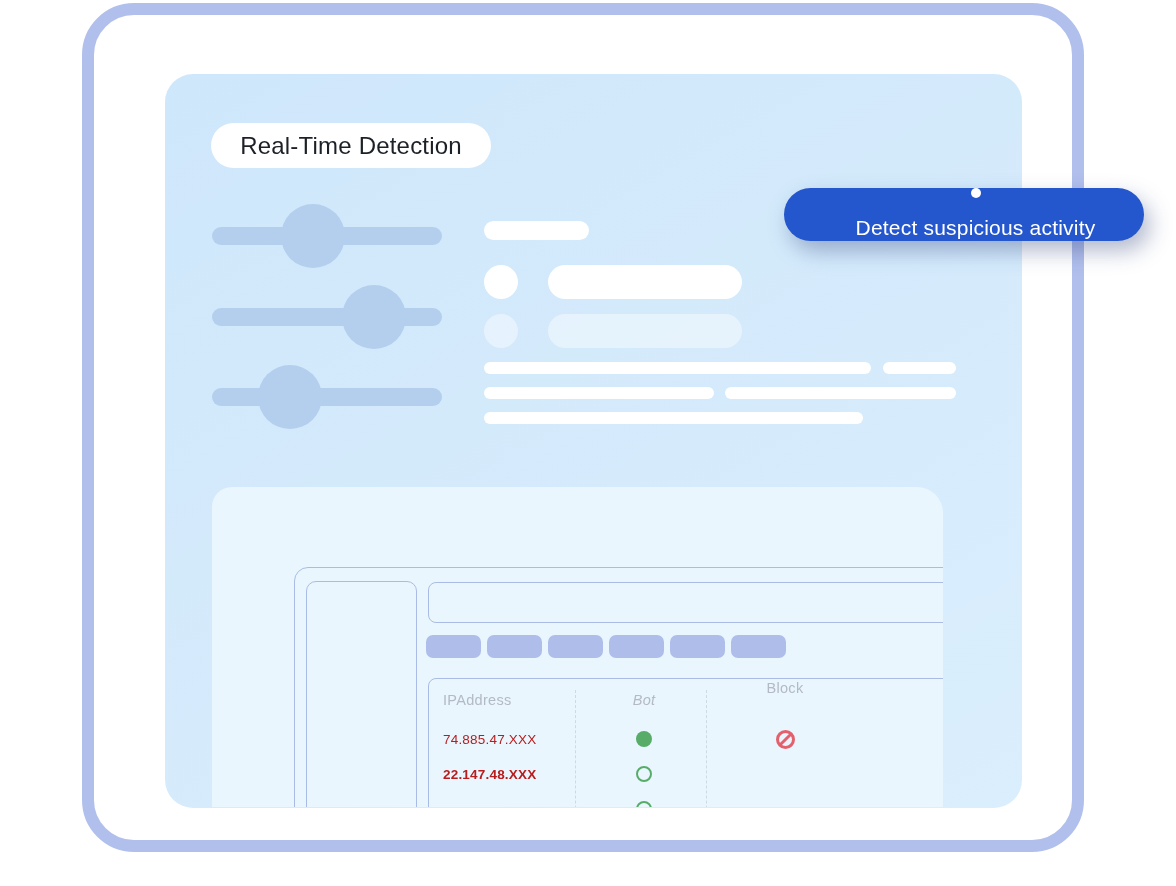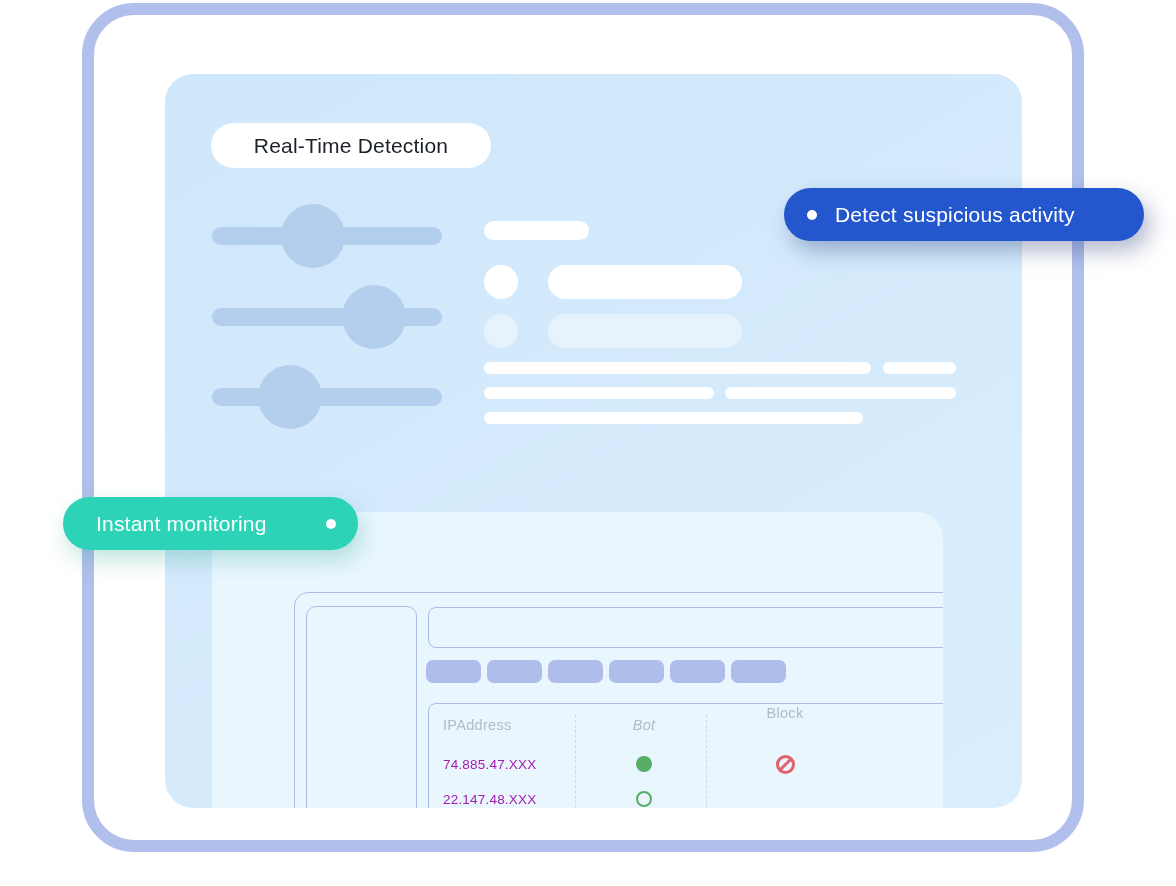--- a/index.html
+++ b/index.html
@@ -17,74 +17,74 @@
   .panel {
     position:absolute; left:165px; top:74px; width:857px; height:734px;
     background:linear-gradient(150deg,#cfe7fb 0%,#d5ebfc 55%,#daeefd 100%);
     border-radius:28px; overflow:hidden;
   }
 
   .title-pill {
     position:absolute; left:46px; top:49px; width:280px; height:45px;
     background:#ffffff; border-radius:23px;
     display:flex; align-items:center; justify-content:center;
-    font-size:21px; font-weight:500; color:#1c2127; letter-spacing:.2px;
+    font-size:24px; font-weight:500; color:#1c2127; letter-spacing:.2px;
   }
 
   .slider-track {
     position:absolute; left:47px; width:230px; height:18px;
     background:#b4cfed; border-radius:9px;
   }
   .slider-handle {
     position:absolute; width:64px; height:64px; border-radius:50%;
     background:#b4cfed;
   }
 
   .sk { position:absolute; background:#ffffff; }
   .sk.r-full { border-radius:999px; }
   .sk-faded { opacity:.42; }
 
   
   .subpanel {
     position:absolute; left:47px; top:413px; width:731px; height:320px;
     background:#e9f6fe; border-top-left-radius:20px; border-top-right-radius:26px;
     overflow:hidden;
-    margin-top:25px;
   }
   .mock-box { position:absolute; border:1.5px solid #a9bce8; background:transparent; }
   .mock-outer   { left:82px;  top:80px;  width:920px; height:760px; border-radius:14px; }
   .mock-sidebar { left:94px;  top:94px;  width:111px; height:700px; border-radius:10px; }
   .mock-topbar  { left:216px; top:95px;  width:820px; height:41px;  border-radius:8px; }
   .mock-table   { left:216px; top:191px; width:820px; height:400px; border-radius:8px; }
 
   .chip-row { position:absolute; left:214px; top:148px; display:flex; gap:6px; }
   .chip { width:55px; height:23px; background:#aebdea; border-radius:7px; }
 
   .th { position:absolute; font-size:14.5px; color:#b3bac5; letter-spacing:.3px; }
-  .td-ip { position:absolute; left:231px; font-size:13.5px; color:#a21caf; letter-spacing:.2px; }
+  .td-ip { position:absolute; left:231px; font-size:13.5px; color:#b91c1c; letter-spacing:.2px; }
   .col-sep {
     position:absolute; top:203px; height:400px; width:0;
     border-left:1.5px dashed #cfd9e2;
   }
   .dot-bot {
     position:absolute; width:16px; height:16px; border-radius:50%;
   }
   .dot-bot.filled { background:#57ad68; }
   .dot-bot.outline { background:transparent; border:2px solid #57ad68; }
   .block-ico { position:absolute; width:19px; height:19px; }
 
   
   .callout {
     position:absolute; display:flex; align-items:center;
     color:#ffffff; font-size:21px; letter-spacing:.2px; border-radius:27px;
   }
   .callout-detect {
     left:784px; top:188px; width:360px; height:53px;
     background:#2456cd; padding-left:23px; gap:18px;
     box-shadow:6px 10px 22px rgba(35,55,115,.35);
+    flex-direction:column;
   }
   .callout-monitor {
     left:63px; top:497px; width:295px; height:53px;
     background:#2dd3b6; padding:0 22px 0 33px; justify-content:space-between;
     box-shadow:4px 10px 22px rgba(34,160,138,.28);
   }
   .callout .dot { width:10px; height:10px; border-radius:50%; background:#ffffff; flex:0 0 auto; }
 </style>
 </head>
 <body>
@@ -145,31 +145,27 @@
       <div class="col-sep" style="left:363px;"></div>
       <div class="col-sep" style="left:494px;"></div>
 
       <div class="td-ip" style="top:245px;">74.885.47.XXX</div>
       <div class="dot-bot filled" style="left:424px; top:244px;"></div>
       <svg class="block-ico" style="left:564px; top:243px;" viewBox="0 0 19 19">
         <circle cx="9.5" cy="9.5" r="8" fill="none" stroke="#e4606d" stroke-width="3"></circle>
         <line x1="4.2" y1="14.8" x2="14.8" y2="4.2" stroke="#e4606d" stroke-width="3"></line>
       </svg>
 
-      <div class="td-ip" style="top:280px;">22.147.48.XXX</div>
+      <div class="td-ip" style="top:280px;font-weight:bold;">22.147.48.XXX</div>
       <div class="dot-bot outline" style="left:424px; top:279px;"></div>
 
       <div class="td-ip" style="top:316px;"></div>
       <div class="dot-bot outline" style="left:424px; top:314px;"></div>
     </div>
   </div>
 
   <div class="callout callout-detect">
     <span class="dot"></span>
     <span>Detect suspicious activity</span>
   </div>
 
-  <div class="callout callout-monitor">
-    <span>Instant monitoring</span>
-    <span class="dot"></span>
-  </div>
 
 </div>
 
 </body></html>

